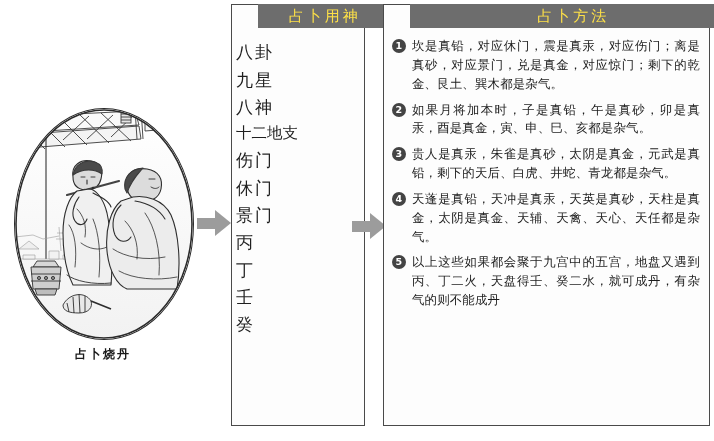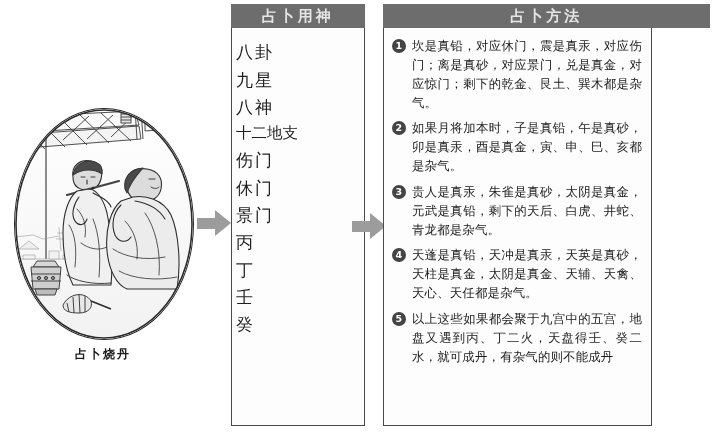--- a/index.html
+++ b/index.html
@@ -85,25 +85,26 @@
 
   
   .panel {
     position: absolute;
     border: 1.2px solid #4a4a4a;
     background: #fdfdfd;
     box-sizing: border-box;
   }
   .panel-header {
     background: #6d6d6d;
-    color: #e5e5e5;
+    color: #fde047;
     text-align: center;
     font-family: "DejaVu Sans", "Liberation Sans", sans-serif;
-    font-weight: bold;
+    font-weight: normal;
     box-sizing: border-box;
+    margin-left: 27px;
   }
 
   
   #panel-mid {
     left: 231px;
     top: 4px;
     width: 134px;
     height: 422px;
   }
   #panel-mid .panel-header {
@@ -138,21 +139,21 @@
   }
   .mid-list li.narrow {
     font-size: 15.5px;
     letter-spacing: 0px;
   }
 
   
   #panel-right {
     left: 383px;
     top: 4px;
-    width: 269px;
+    width: 327px;
     height: 422px;
     padding-left: 8px;
   }
   #panel-right .panel-header {
     position: absolute;
     left: -1.2px;
     top: -1.2px;
     width: 327px;
     height: 24px;
     line-height: 24px;

